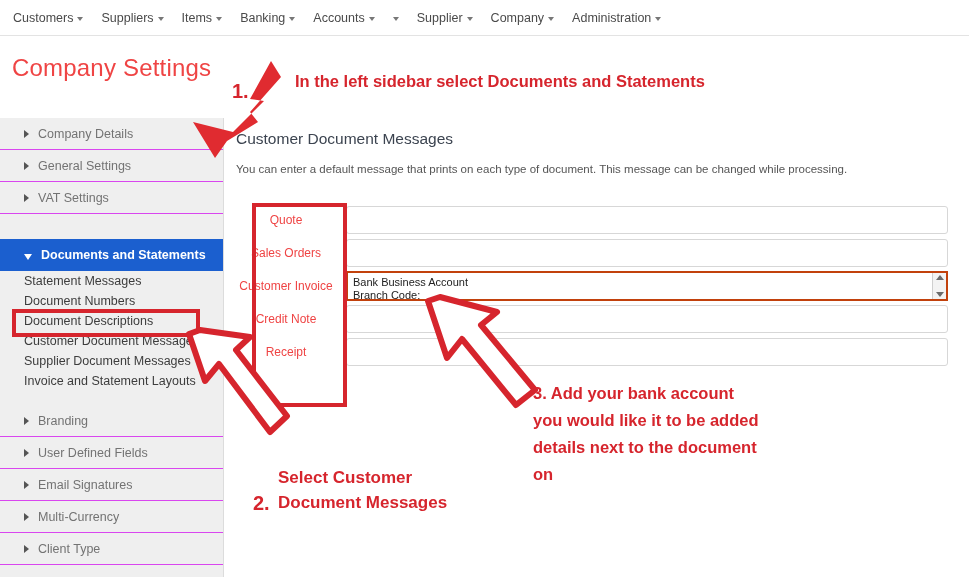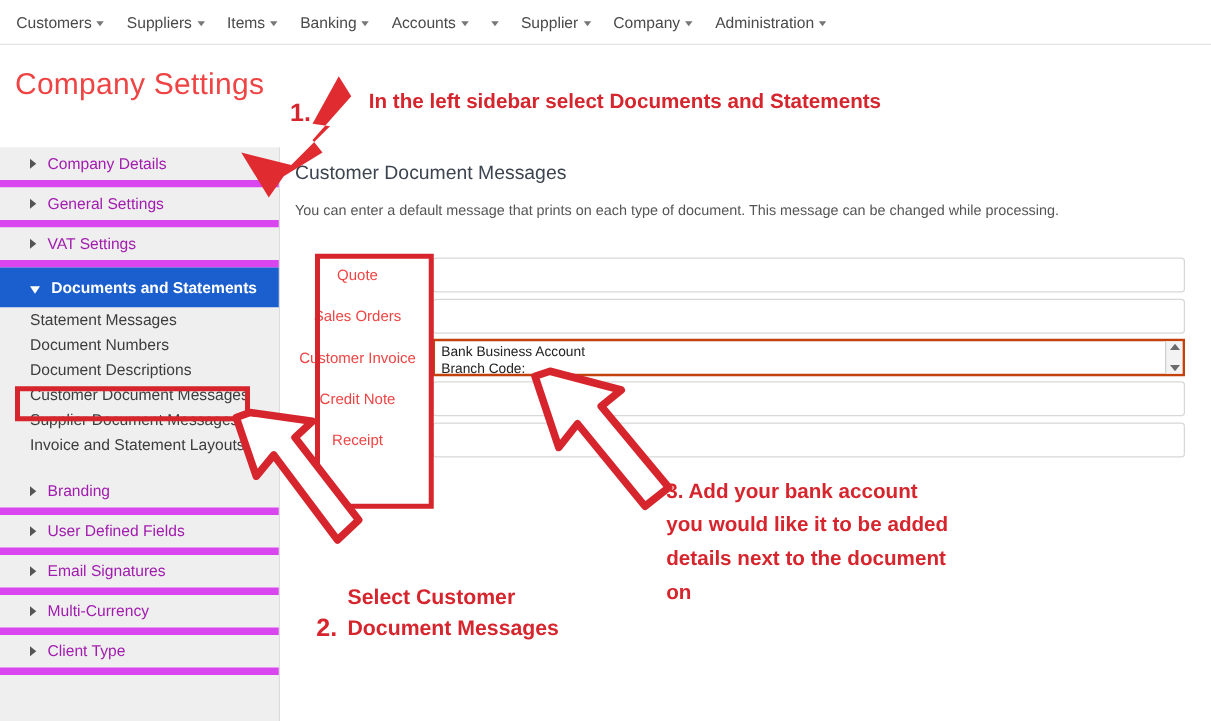--- a/index.html
+++ b/index.html
@@ -44,32 +44,33 @@
 
   
   .sidebar{
     position:absolute;left:0;top:118px;width:224px;height:459px;
     background:#efefef;border-right:1px solid #dcdcdc;
     box-sizing:border-box;
   }
   .acc-row{
     height:32px;display:flex;align-items:center;
     padding-left:24px;box-sizing:border-box;
-    font-size:12.5px;color:#a21caf;
-    background:#efefef;border-bottom:6px solid #d946ef;
+    font-size:12.5px;color:#737373;
+    background:#efefef;border-bottom:1px solid #d946ef;
     cursor:default;
   }
   .acc-row .tri{
     width:0;height:0;border-top:4px solid transparent;
     border-bottom:4px solid transparent;border-left:5.5px solid #555;
     margin-right:9px;
   }
   .acc-row.active{
     background:#1b5fcf;color:#ffffff;font-weight:bold;
     border-bottom:none;
+    margin-top:25px;
   }
   .acc-row.active .tri{
     border-left:4.5px solid transparent;border-right:4.5px solid transparent;
     border-top:6px solid #ffffff;border-bottom:none;
     margin-right:9px;position:relative;top:2px;
   }
   .sub-list{padding:0 0 4px 0;background:#efefef;}
   .sub-item{
     font-size:12.5px;color:#3d3d3d;
     padding:1px 0 1px 24px;line-height:18px;cursor:default;

